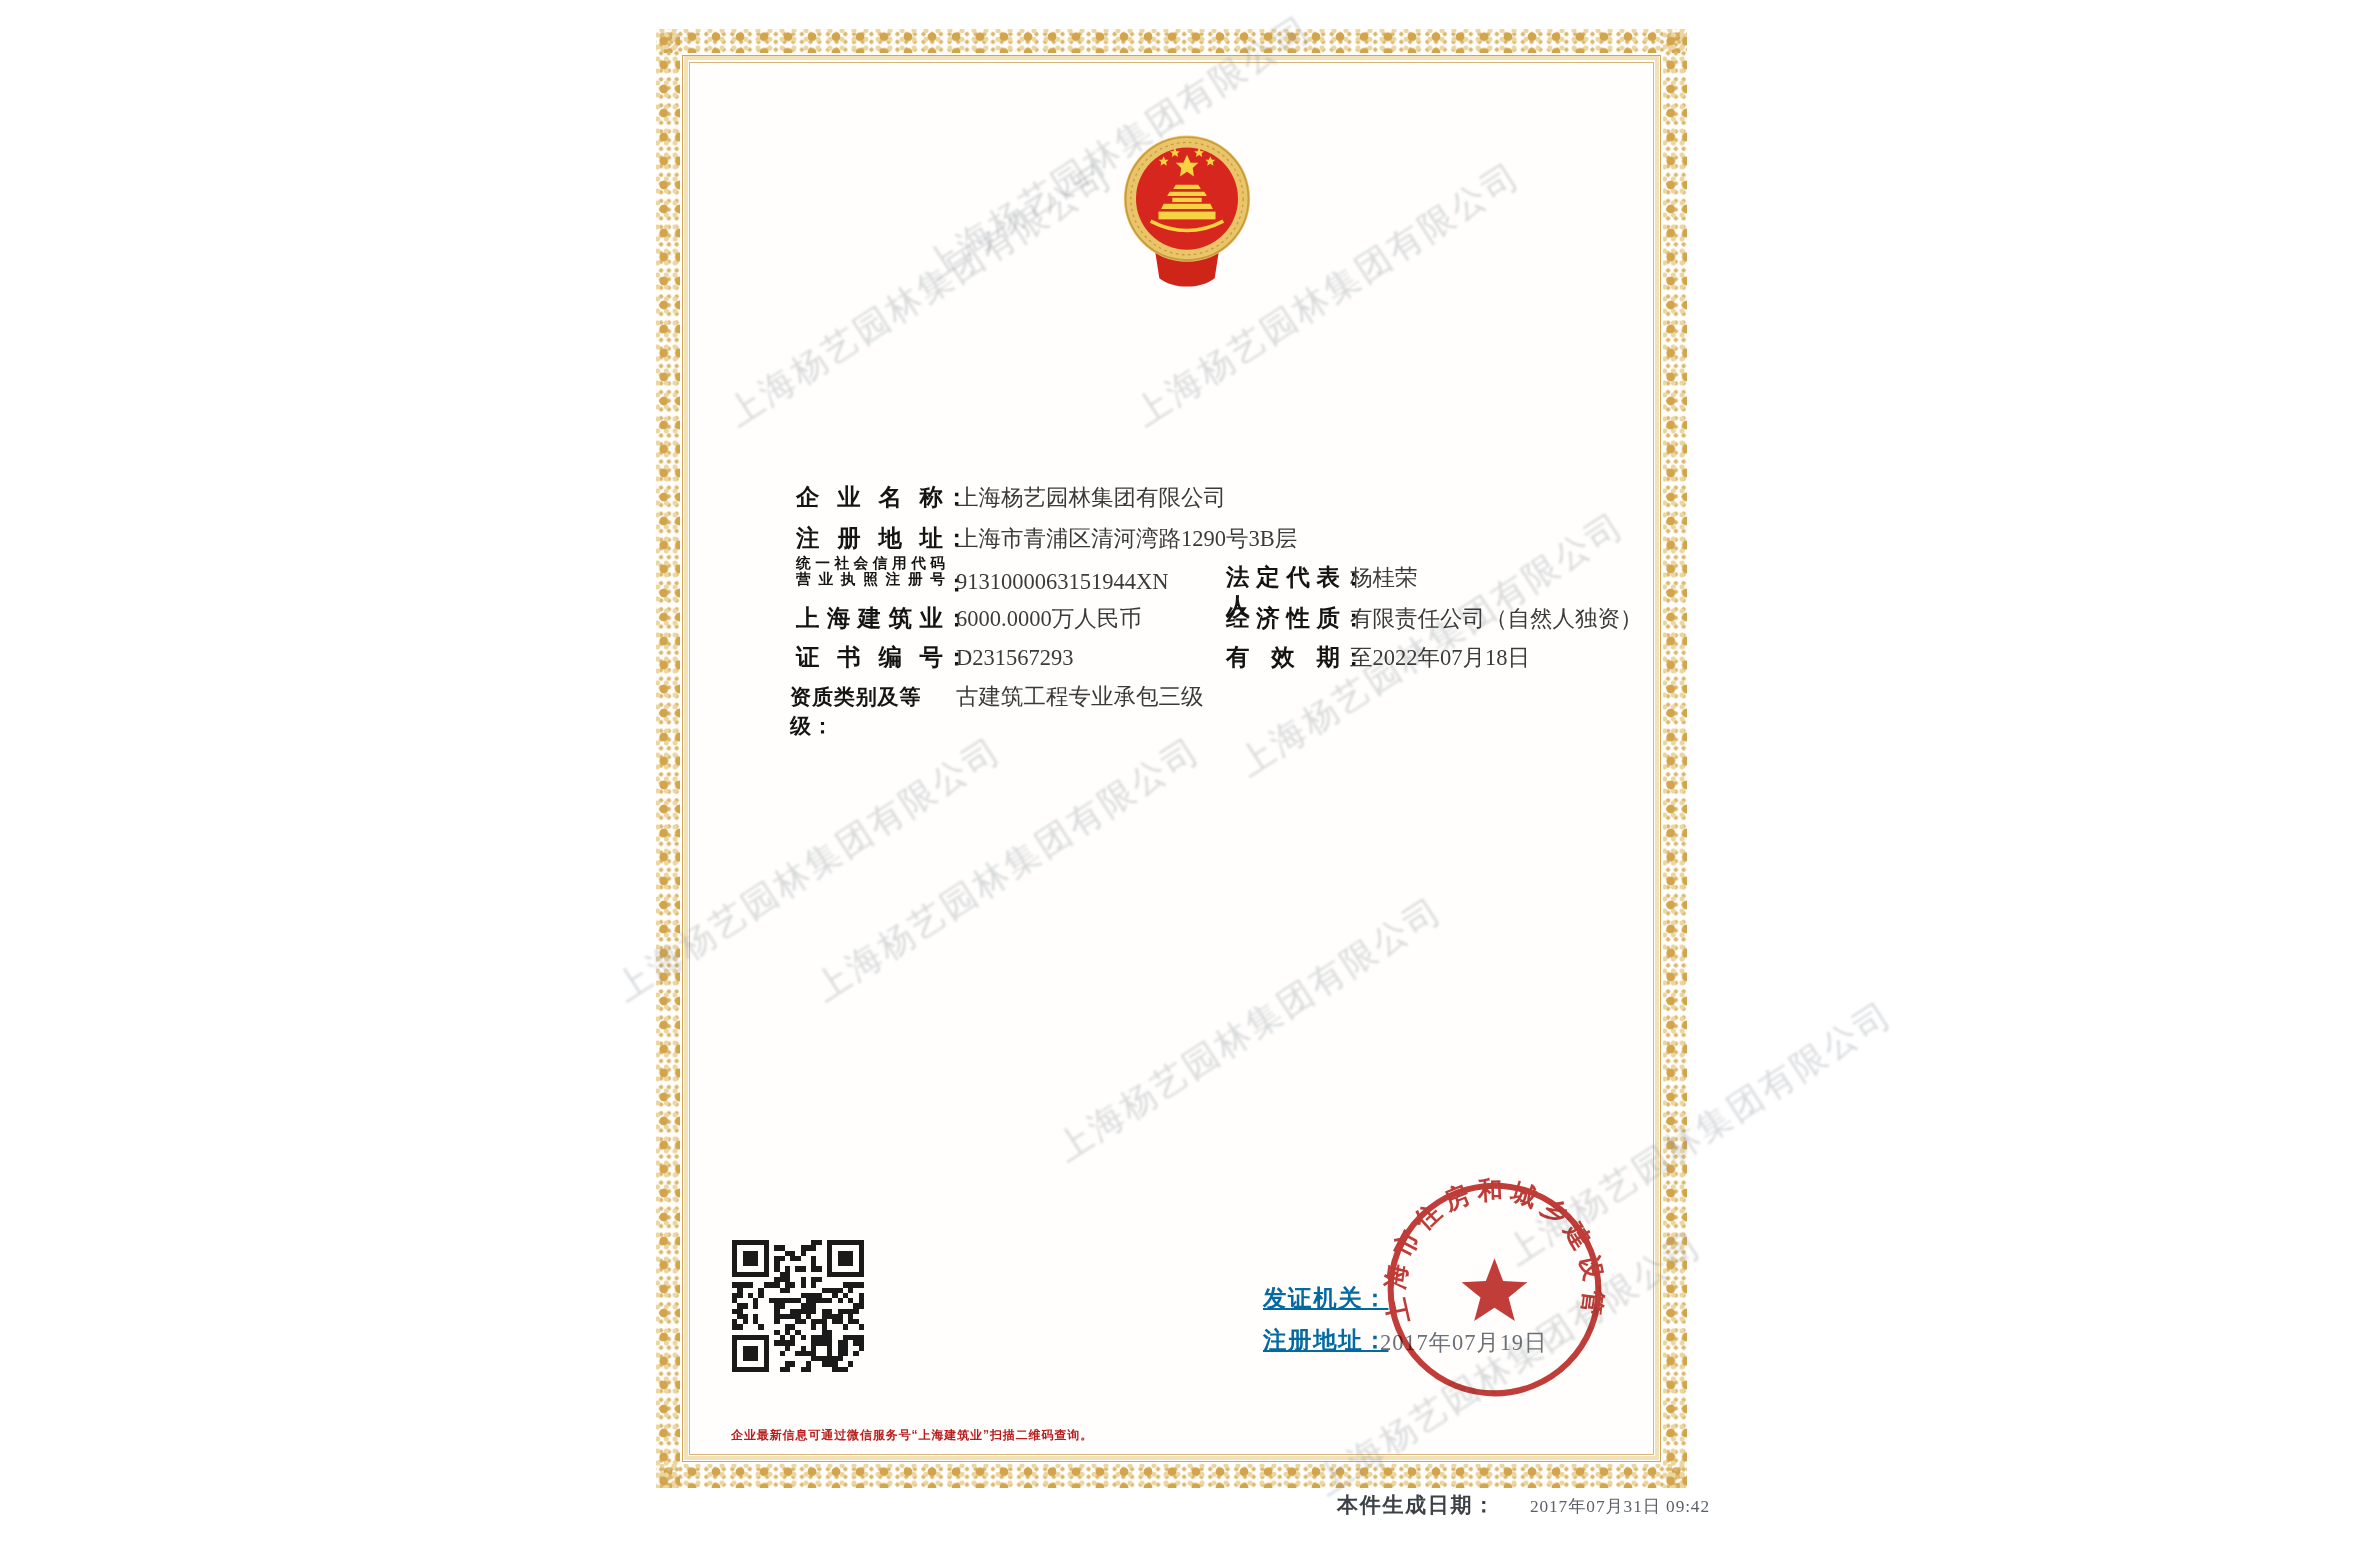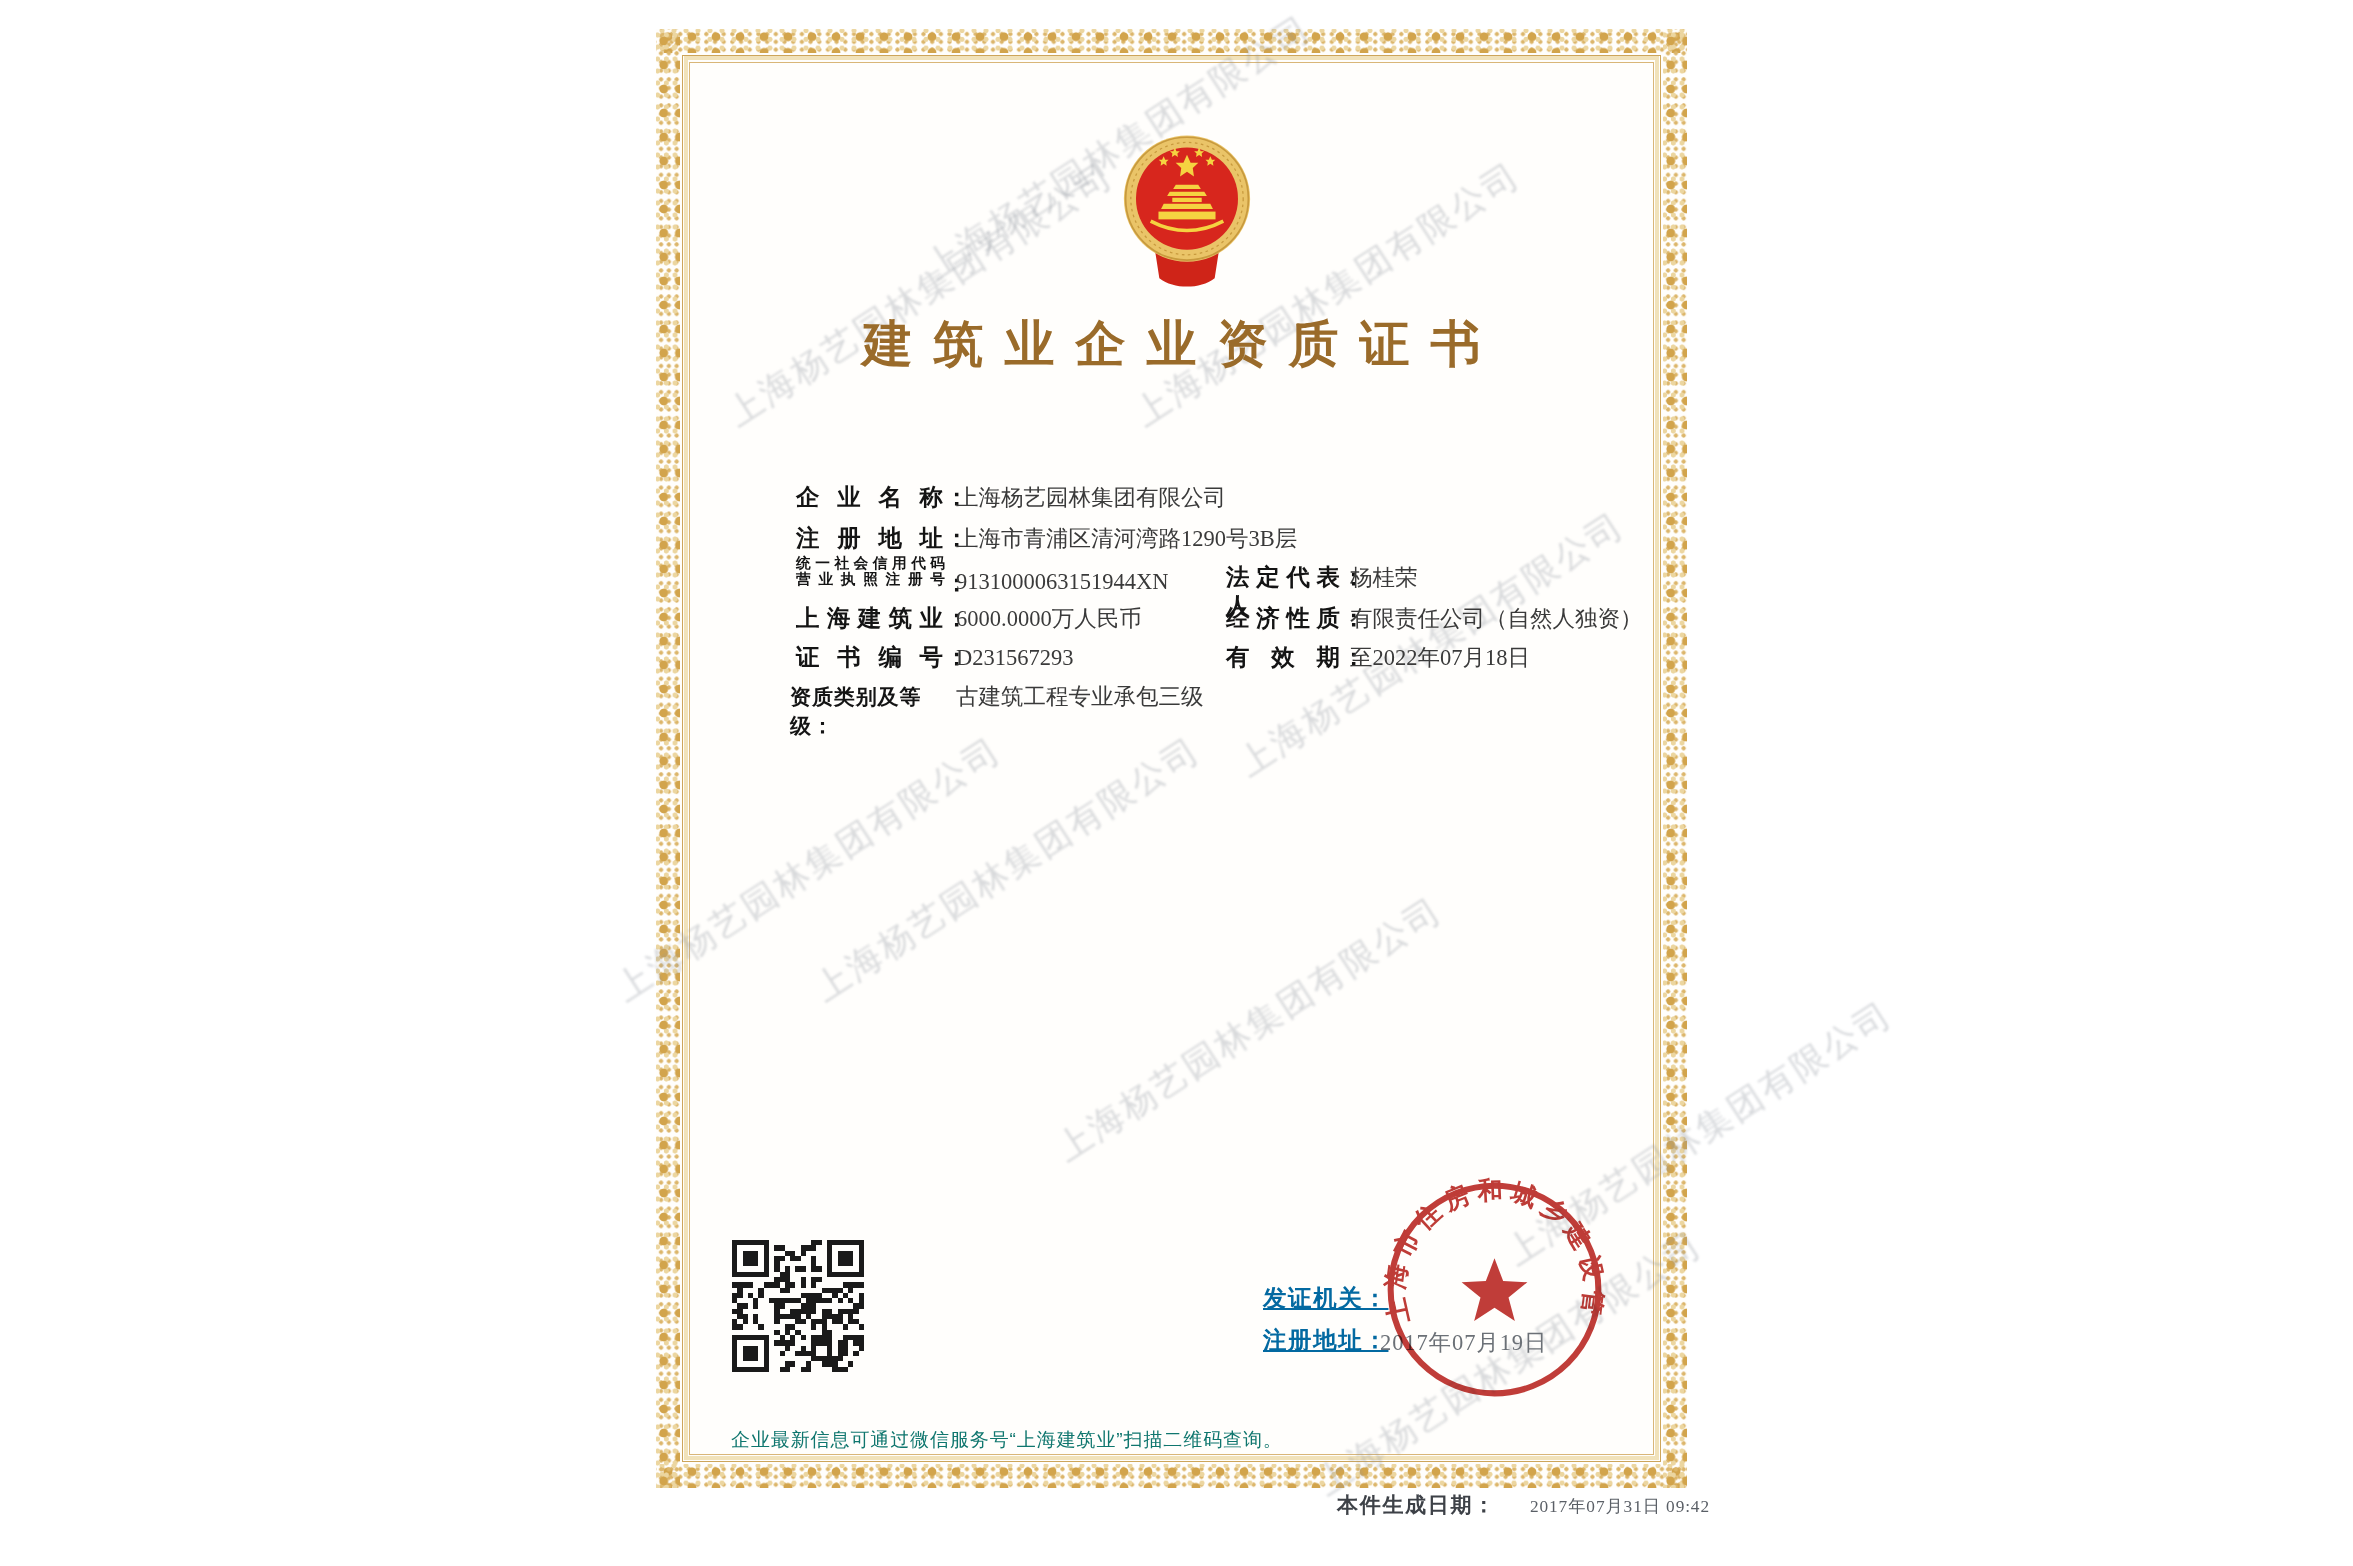--- a/index.html
+++ b/index.html
@@ -55,21 +55,21 @@
   .qual-label{position:absolute;left:134px;top:653px;width:156px;font-weight:bold;color:#141414;
        font-size:21px;line-height:29px;letter-spacing:0.9px;}
   
   .qr{position:absolute;left:73px;top:1211px;width:138px;height:132px;}
   .issuer-label,.approve-label{position:absolute;left:607px;font-weight:bold;color:#0369a1;
        font-size:23.4px;line-height:29px;letter-spacing:1.7px;text-decoration:underline;}
   .issuer-label{top:1255px;} .approve-label{top:1297px;}
   .approve-date{position:absolute;left:724px;top:1298px;font-family:"Liberation Serif","DejaVu Serif",serif;
        font-size:22.5px;color:#6b7076;letter-spacing:0.9px;}
   .seal{position:absolute;left:726px;top:1148px;width:225px;height:225px;mix-blend-mode:multiply;}
-  .note{position:absolute;left:75px;top:1398px;font-size:19px;font-weight:400;color:#0f766e;letter-spacing:0.9px;}
+  .note{position:absolute;left:75px;top:1398px;font-size:12px;font-weight:700;color:#b91c1c;letter-spacing:0.9px;}
   .gen-label{position:absolute;left:1337px;top:1491px;font-weight:bold;font-size:21px;color:#3d4147;letter-spacing:1.7px;}
   .gen-value{position:absolute;left:1494px;top:1494px;font-size:17.3px;color:#5a5f66;
        font-family:"Liberation Serif","DejaVu Serif",serif;letter-spacing:0.9px;margin-left:36px;}
 </style>
 </head>
 <body>
 
 <div class="canvas">
 
   <div class="page">
@@ -109,21 +109,20 @@
       <g fill="#f5d341">
         <path d="M62,68 L88,68 L91,73 L59,73 Z"></path>
         <path d="M55,76 L95,76 L98,81 L52,81 Z"></path>
         <rect x="58" y="83" width="34" height="5"></rect>
         <path d="M48,90 L102,90 L105,96 L45,96 Z"></path>
         <rect x="42" y="99" width="66" height="9"></rect>
       </g>
       <path d="M33,110 Q75,132 117,110" fill="none" stroke="#f5d341" stroke-width="4"></path>
     </svg>
 
-    <div class="title">建筑业企业资质证书</div>
 
     <span class="lab lcol r1">企业名称</span>
     <span class="colon lcol r1">：</span>
     <span class="val lcol r1">上海杨艺园林集团有限公司</span>
 
     <span class="lab lcol r2">注册地址</span>
     <span class="colon lcol r2">：</span>
     <span class="val lcol r2">上海市青浦区清河湾路1290号3B层</span>
 
     <span class="credit-label">

